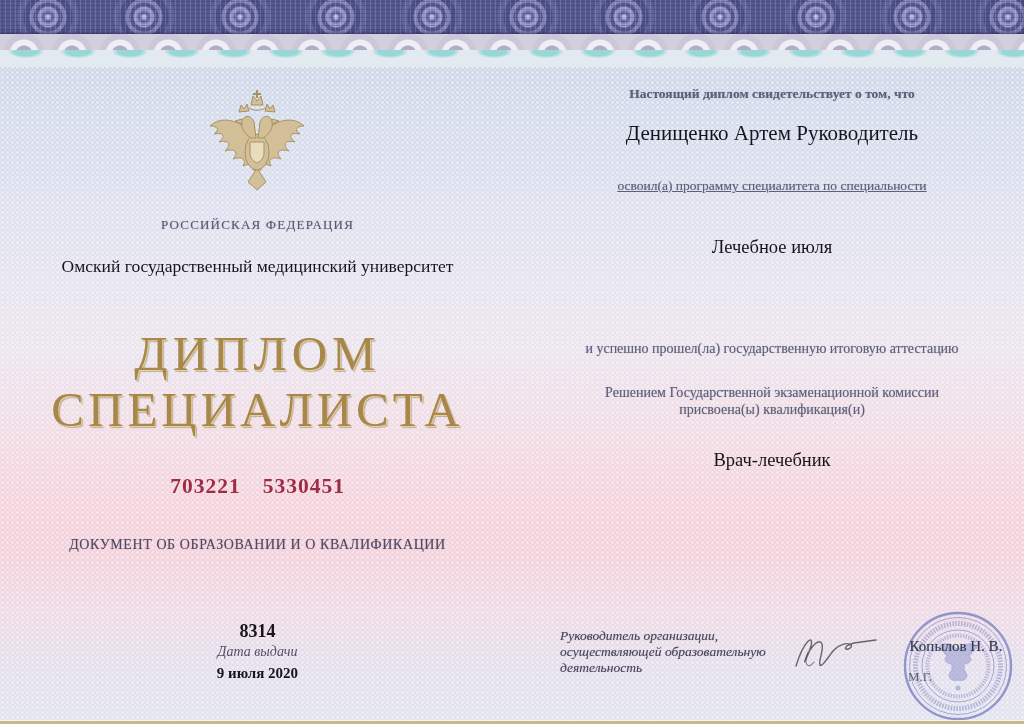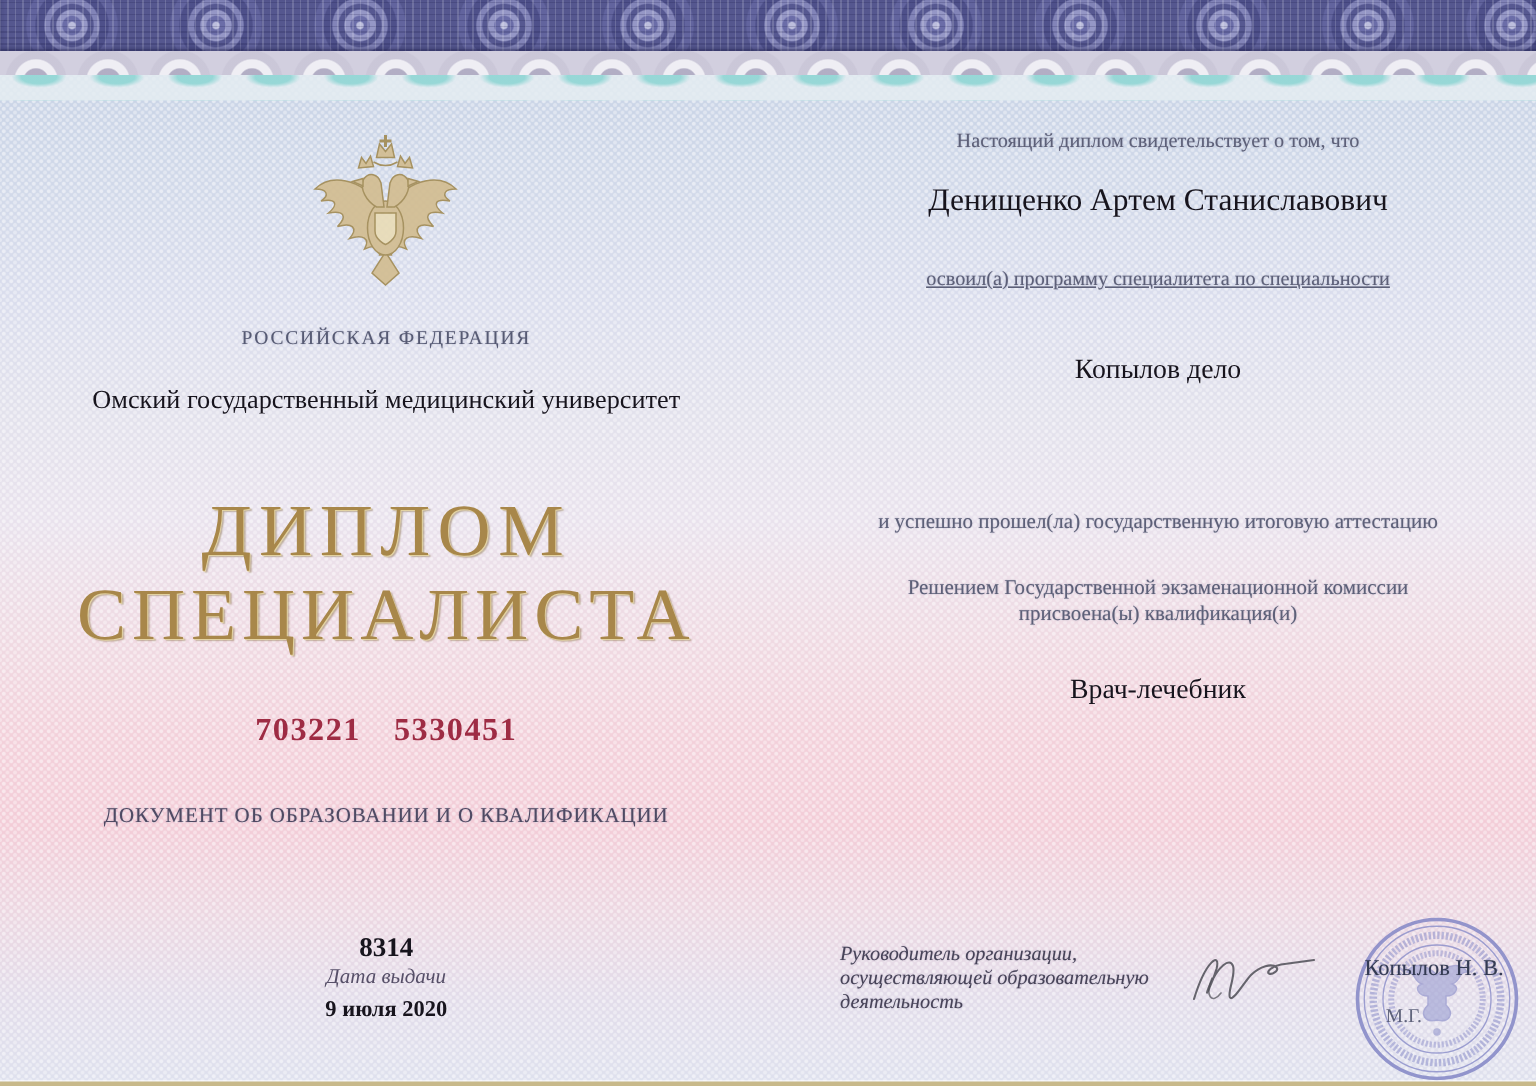--- a/index.html
+++ b/index.html
@@ -59,37 +59,37 @@
   .title1{top:329px;letter-spacing:5px;}
   .title2{top:385px;letter-spacing:4px;}
   .serials{top:474px;font-size:21.5px;font-weight:bold;color:#9e2c44;letter-spacing:1px;}
   .serials span{margin:0 11px;}
   .doctype{top:537px;font-size:14px;letter-spacing:.6px;color:#4e4a63;text-shadow:0 0 1px rgba(96,90,130,.5);}
   .reg-label{top:598px;font-size:14px;color:#564f68;}
   .reg-value{top:621px;font-size:18px;font-weight:bold;}
   .date-label{top:644px;font-size:14px;color:#564f68;}
   .date-value{top:665px;font-size:15px;font-weight:bold;}
   
-  .intro{top:86px;font-size:13.5px;}
+  .intro{top:86px;font-size:13.5px;font-weight:bold;}
   .holder{top:121px;font-size:21px;}
   .program{top:178px;font-size:13.5px;text-decoration:underline;}
   .specialty{top:237px;font-size:18.5px;}
   .attest{top:341px;font-size:14px;}
   .comm1{top:385px;font-size:14px;}
   .comm2{top:402px;font-size:14px;}
   .qualification{top:450px;font-size:18.5px;}
   .role{position:absolute;left:40px;top:628px;width:250px;text-align:left;
     font-style:italic;font-size:13.5px;line-height:16px;color:#474358;
     text-shadow:0 0 1px rgba(90,85,120,.45);}
   .signature{position:absolute;left:268px;top:626px;width:95px;height:48px;}
   .stamp{position:absolute;left:382px;top:610px;width:112px;height:112px;}
   .signer{position:absolute;left:376px;top:638px;width:120px;text-align:center;
     font-size:15px;color:#333a52;z-index:3;text-shadow:0 0 1px rgba(60,66,100,.4);}
   .seal-mark{position:absolute;left:388px;top:669px;width:40px;font-size:13px;
-    color:#3f4560;z-index:3;opacity:.8;text-align:right;}
+    color:#3f4560;z-index:3;opacity:.8;}
 </style>
 </head>
 <body>
 
 <div class="diploma">
 
   <div class="guilloche">
     <div class="g-top"></div>
     <div class="g-mid"></div>
     <div class="g-cyan"></div>
@@ -122,23 +122,23 @@
       <span>703221</span><span>5330451</span>
     </div>
     <div class="abs doctype">ДОКУМЕНТ ОБ ОБРАЗОВАНИИ И О КВАЛИФИКАЦИИ</div>
     <div class="abs reg-value ink">8314</div>
     <div class="abs date-label italic">Дата выдачи</div>
     <div class="abs date-value ink">9 июля 2020</div>
   </section>
 
   <section class="right-page">
     <div class="abs intro faint">Настоящий диплом свидетельствует о том, что</div>
-    <div class="abs holder ink">Денищенко Артем Станиславович</div>
+    <div class="abs holder ink">Денищенко Артем Руководитель</div>
     <div class="abs program faint">освоил(а) программу специалитета по специальности</div>
-    <div class="abs specialty ink">Копылов дело</div>
+    <div class="abs specialty ink">Лечебное июля</div>
     <div class="abs attest faint">и успешно прошел(ла) государственную итоговую аттестацию</div>
     <div class="abs comm2 faint">присвоена(ы) квалификация(и)</div>
     <div class="abs comm1 faint">Решением Государственной экзаменационной комиссии</div>
     <div class="abs qualification ink">Врач-лечебник</div>
 
     <div class="role">
       <div>Руководитель организации,</div>
       <div>осуществляющей образовательную</div>
       <div>деятельность</div>
     </div>

